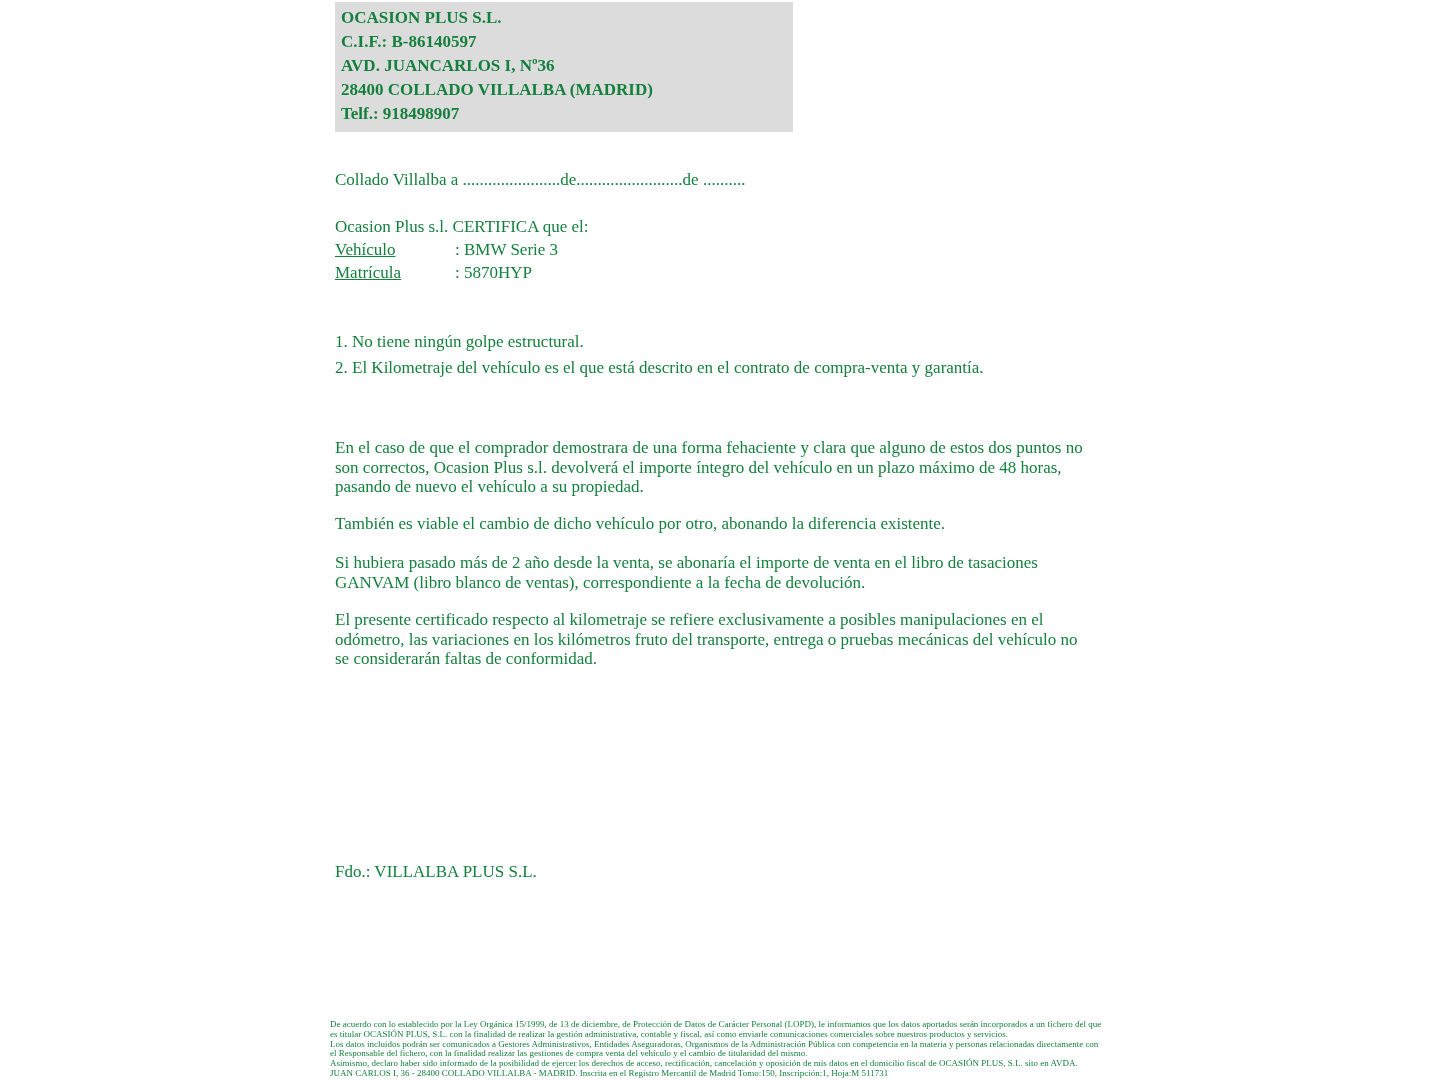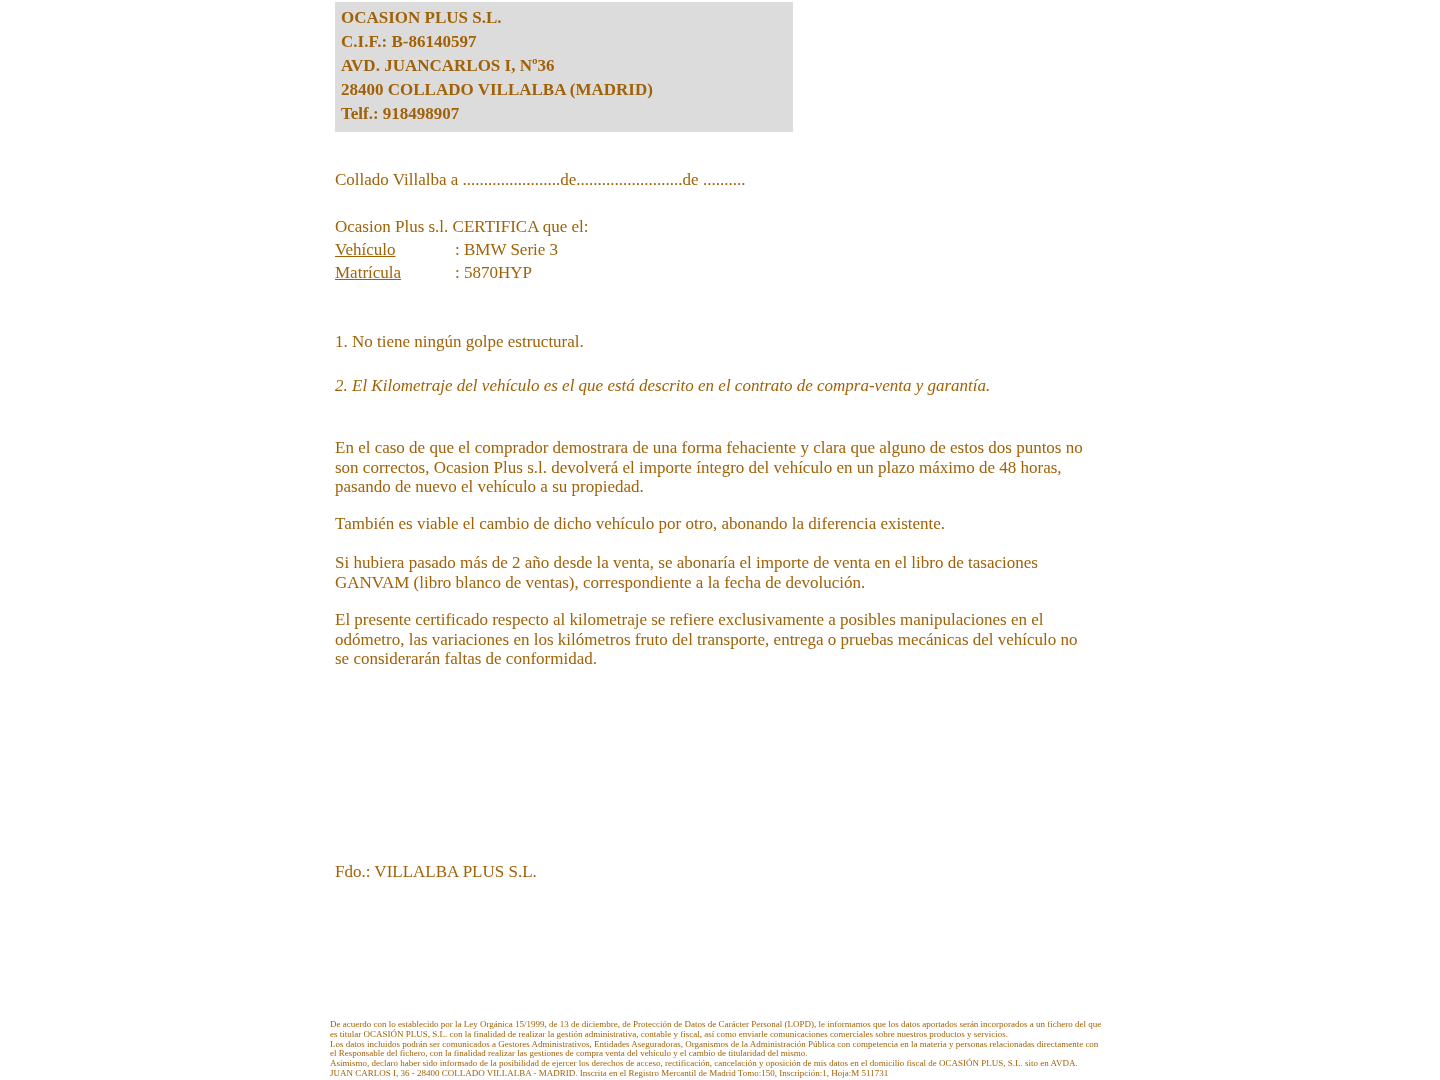--- a/index.html
+++ b/index.html
@@ -6,21 +6,21 @@
     margin: 0;
     padding: 0;
     background: #ffffff;
   }
   .page {
     position: relative;
     width: 1440px;
     height: 1080px;
     background: #ffffff;
     font-family: "Liberation Serif", "DejaVu Serif", serif;
-    color: #a16207;
+    color: #15803d;
     overflow: hidden;
   }
   .header-box {
     position: absolute;
     left: 335px;
     top: 2px;
     width: 458px;
     background: #dcdcdc;
     padding: 4px 6px 6px 6px;
     box-sizing: border-box;
@@ -61,21 +61,21 @@
   }
   .cert-label {
     text-decoration: underline;
     width: 80px;
     flex: 0 0 80px;
   }
   .cert-value {
     white-space: pre;
   }
   .point-1 { position: absolute; top: 332px; }
-  .point-2 { position: absolute; top: 376px; font-style: italic; }
+  .point-2 { position: absolute; top: 358px; }
   .para-main { position: absolute; top: 438px; }
   .para-swap { position: absolute; top: 514px; }
   .para-ganvam { position: absolute; top: 553px; }
   .para-odometer { position: absolute; top: 610px; }
   .paragraph {
     left: 0;
     width: 760px;
     font-size: 17px;
     line-height: 19.5px;
     text-align: left;

